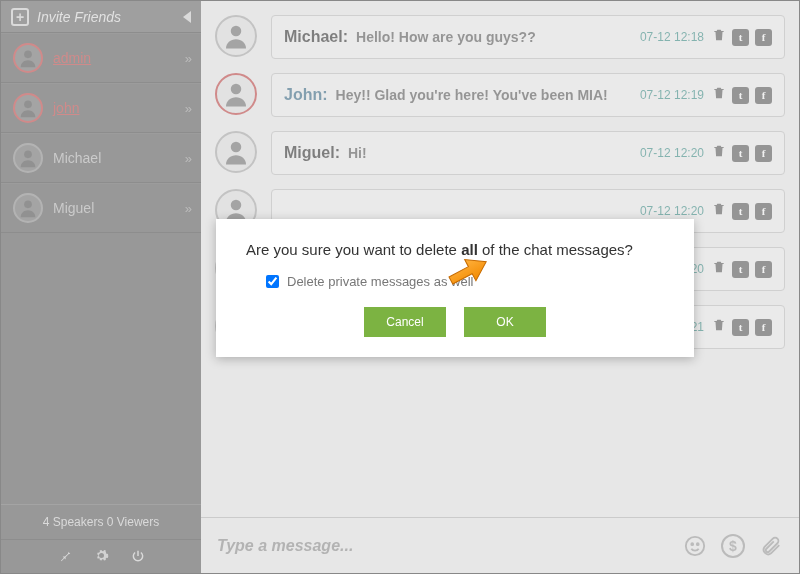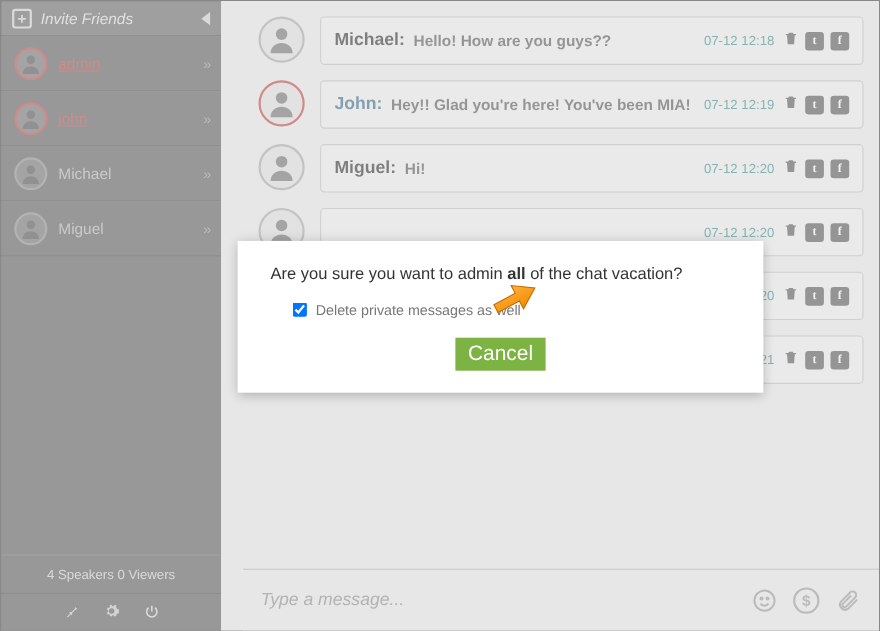--- a/index.html
+++ b/index.html
@@ -19,50 +19,50 @@
   .user-row .avatar-sm svg { width: 22px; height: 22px; }
   .user-row .uname { font-size: 14px; color: #aaa; }
   .user-row .uname.red { color: #b71c1c; text-decoration: underline; }
   .user-row .chevs { margin-left: auto; color: #888; font-size: 13px; letter-spacing: -3px; }
   .sb-bottom { border-top: 1px solid #555; }
   .counts { text-align: center; font-size: 12px; color: #ccc; padding: 10px 8px; border-bottom: 1px solid #222; }
   .sb-icons { display: flex; justify-content: center; gap: 22px; padding: 8px 0 10px; }
   .sb-icons .ic { color: #ccc; cursor: pointer; display:flex; align-items:center; justify-content:center; }
 
   
-  .main { flex: 1; display: flex; flex-direction: column; background: #e8e8e8; position: relative; padding-left: 20px; }
+  .main { flex: 1; display: flex; flex-direction: column; background: #e8e8e8; position: relative; }
   .messages { flex: 1; overflow-y: auto; padding: 14px 14px 0 14px; }
   .msg-row { display: flex; align-items: flex-start; margin-bottom: 14px; }
   .avatar-lg { width: 42px; height: 42px; border-radius: 50%; background: #ddd; border: 2px solid #999; display: flex; align-items: center; justify-content: center; margin-right: 14px; flex-shrink: 0; }
   .avatar-lg.red-ring { border-color: #b71c1c; }
   .avatar-lg svg { width: 30px; height: 30px; }
   .bubble { flex: 1; background: #efefef; border: 1px solid #b5b5b5; border-radius: 4px; padding: 10px 12px; min-height: 44px; display: flex; align-items: center; position: relative; }
   .bubble .name { font-weight: bold; margin-right: 8px; }
   .bubble .name.red { color: #0c4a6e; }
   .bubble .text { color: #333; font-size: 14px; font-weight: bold; }
   .bubble .meta { margin-left: auto; display: flex; align-items: center; gap: 6px; }
   .bubble .ts { font-size: 12px; color: #0f766e; margin-right: 2px; }
   .sq-ic { width: 17px; height: 17px; background: #333; border-radius: 3px; display: flex; align-items: center; justify-content: center; color: #fff; font-size: 11px; font-weight: bold; cursor: pointer; font-family: Georgia, serif; }
   .trash-ic { width: 14px; height: 16px; cursor: pointer; }
 
   .composer { height: 56px; border-top: 1px solid #aaa; display: flex; align-items: center; padding: 0 16px; background: #e8e8e8; gap: 14px; }
-  .composer input { flex: 1; border: none; background: transparent; font-size: 16px; color: #14532d; outline: none; font-style: italic; }
+  .composer input { flex: 1; border: none; background: transparent; font-size: 16px; color: #14532d; outline: none; font-style: italic; font-weight: bold; }
   .comp-ic { width: 24px; height: 24px; color: #888; cursor: pointer; display:flex; align-items:center; justify-content:center; }
   .comp-ic.circle { border: 2px solid #888; border-radius: 50%; font-size: 14px; font-weight: bold; font-style: normal; }
 
   
   .overlay { position: absolute; inset: 0; background: rgba(230,230,230,0.55); z-index: 5; pointer-events: none; }
   .modal { position: absolute; left: 215px; top: 218px; width: 478px; background: #fff; padding: 22px 30px 20px; box-shadow: 0 2px 10px rgba(0,0,0,0.25); z-index: 10; }
   .modal .q { font-size: 15px; color: #333; margin-bottom: 16px; }
   .modal .q b { font-weight: bold; }
   .modal .cb-row { display: flex; align-items: center; justify-content: flex-start; margin-bottom: 18px; padding-left: 20px; }
   .modal .cb-row input { margin-right: 8px; }
   .modal .cb-row label { font-size: 13px; color: #777; }
   .modal .btns { display: flex; justify-content: center; gap: 18px; }
-  .modal .btn { width: 82px; height: 30px; background: #7cb342; color: #fff; border: none; font-size: 19px; cursor: pointer; }
+  .modal .btn { width: 82px; height: 30px; background: #7cb342; color: #fff; border: none; font-size: 12px; cursor: pointer; }
 
   .arrow-annot { position: absolute; left: 436px; top: 250px; z-index: 15; pointer-events: none; }
 </style>
 </head>
 <body>
 
 <div class="app">
 
   <div class="sidebar">
     <div class="sb-top">
@@ -274,28 +274,29 @@
             <path d="M21 11l-9 9a5 5 0 01-7-7l9-9a3.5 3.5 0 015 5l-9 9a2 2 0 01-3-3l8-8"></path>
           </svg>
       </span>
     </div>
   </div>
 
   <div class="overlay"></div>
 
   <div class="modal">
     <div class="q">
-      <span>Are you sure you want to admin </span><b>all</b><span> of the chat vacation?</span>
+      <span>Are you sure you want to delete </span><b>all</b><span> of the chat messages?</span>
     </div>
     <div class="cb-row">
       <input type="checkbox" checked="" id="delpriv" style="">
       <label for="delpriv">Delete private messages as well</label>
     </div>
     <div class="btns">
       <button class="btn">Cancel</button>
+      <button class="btn">OK</button>
     </div>
   </div>
 
   <svg class="arrow-annot" width="56" height="44">
     <defs>
       <linearGradient id="ag" x1="0" y1="0" x2="0" y2="1">
         <stop offset="0" stop-color="#ffb13d"></stop>
           <stop offset="1" stop-color="#f28a00"></stop>
       </linearGradient>
     </defs>

